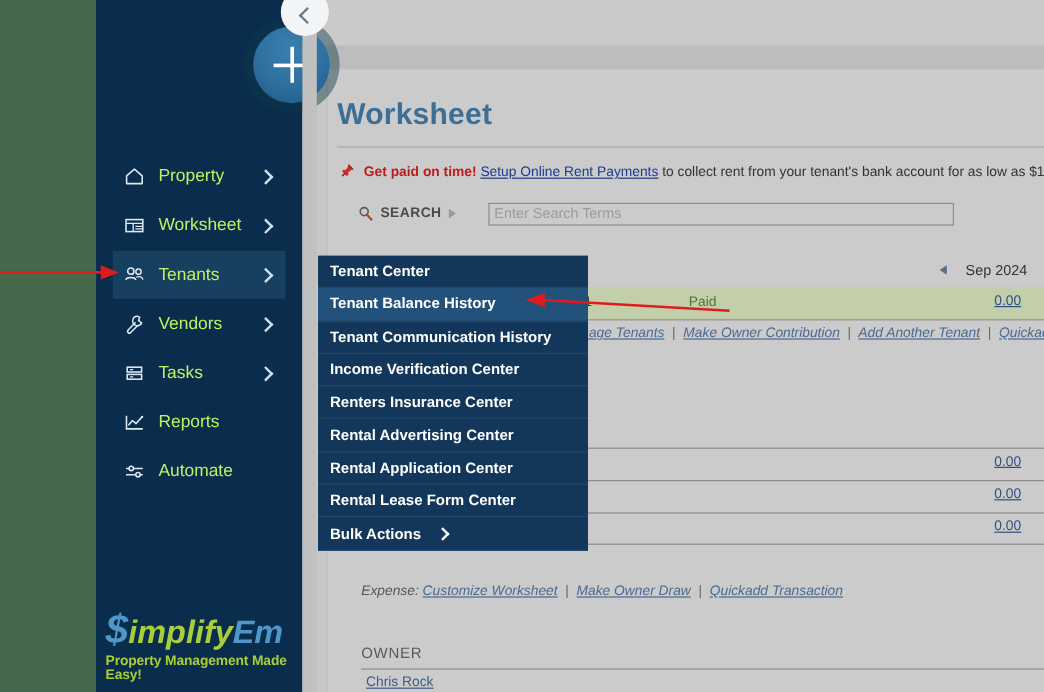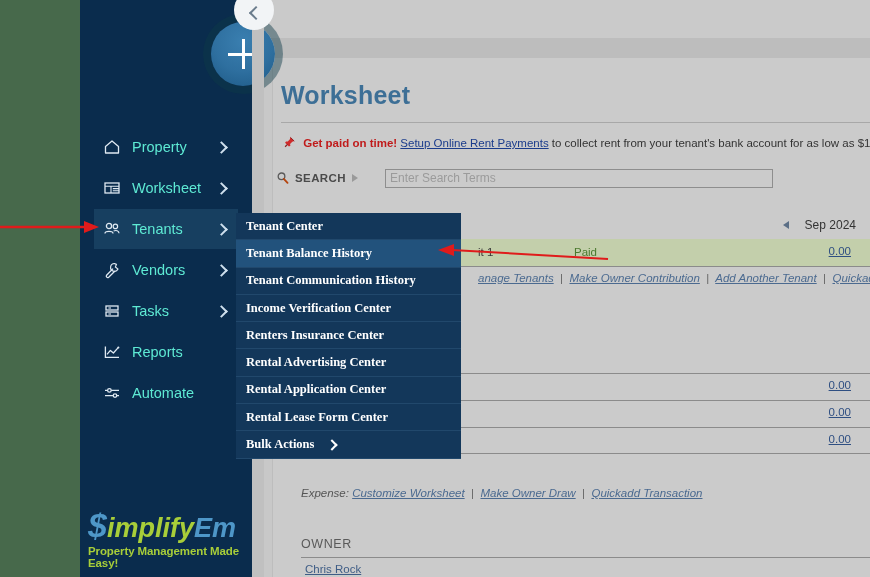--- a/index.html
+++ b/index.html
@@ -49,21 +49,21 @@
   }
   .pin-icon {
     display: inline-block; vertical-align: -3px; margin-right: 4px;
     width: 14px; height: 14px;
   }
   .promo-strong { color: #c01b1b; font-weight: bold; }
   .promo-link { color: #1b3c8c; text-decoration: underline; }
   .promo-tail { color: #333; }
 
   .search-row {
-    position: absolute; left: 276px; top: 168px; height: 20px;
+    position: absolute; left: 298px; top: 168px; height: 20px;
     display: flex; align-items: center; gap: 5px;
   }
   .mag-icon { width: 14px; height: 14px; }
   .search-label {
     font-size: 11.5px; font-weight: bold; color: #4a4a4a; letter-spacing: .4px;
   }
   .search-caret {
     width: 0; height: 0; border-left: 6px solid #9a9a9a;
     border-top: 4px solid transparent; border-bottom: 4px solid transparent;
     margin-left: 1px;
@@ -155,21 +155,21 @@
   .plus-btn::before, .plus-btn::after {
     content: ""; position: absolute; background: #fff;
   }
   .plus-btn::before { left: 50%; top: 17px; width: 3px; height: 30px; margin-left: -1.5px; }
   .plus-btn::after  { top: 50%; left: 17px; height: 3px; width: 30px; margin-top: -1.5px; }
 
   .nav { position: absolute; left: 80px; top: 127px; width: 172px; }
   .nav-item {
     position: relative; display: flex; align-items: center;
     height: 40px; margin: 0 14px 1px 14px; padding: 0 8px;
-    color: #5eead4; font-size: 14.5px;
+    color: #bef264; font-size: 14.5px;
   }
   .nav-item.active { background: #173f60; }
   .nav-ico { width: 20px; height: 20px; margin-right: 10px; flex: 0 0 20px; }
   .nav-label { flex: 1; white-space: nowrap; }
   .nav-chevron {
     width: 9px; height: 9px; border-right: 2px solid #cfe0ee; border-top: 2px solid #cfe0ee;
     transform: rotate(45deg); margin-right: 4px;
   }
 
   .logo { position: absolute; left: 88px; top: 508px; width: 160px; }
@@ -188,22 +188,22 @@
     border-radius: 50%; background: #f2f4f6;
     display: flex; align-items: center; justify-content: center;
   }
   .collapse-chevron {
     width: 10px; height: 10px; border-left: 2px solid #6b7c8c; border-bottom: 2px solid #6b7c8c;
     transform: rotate(45deg); margin-left: 3px; margin-top: 6px;
   }
 
   
   .flyout {
-    position: absolute; left: 236px; top: 213px; width: 225px;
-    background: #13375a; z-index: 40; font-family: Liberation Serif, serif;
+    position: absolute; left: 265px; top: 213px; width: 225px;
+    background: #13375a; z-index: 40;
   }
   .flyout-item {
     position: relative; height: 27.3px; display: flex; align-items: center;
     padding-left: 10px; color: #ffffff; font-size: 12.5px; font-weight: bold;
     border-bottom: 1px solid #21486c;
   }
   .flyout-item.hl { background: #22527c; }
   .flyout-item .fly-chev {
     width: 8px; height: 8px; border-right: 2px solid #ffffff; border-top: 2px solid #ffffff;
     transform: rotate(45deg); margin-left: 14px;

